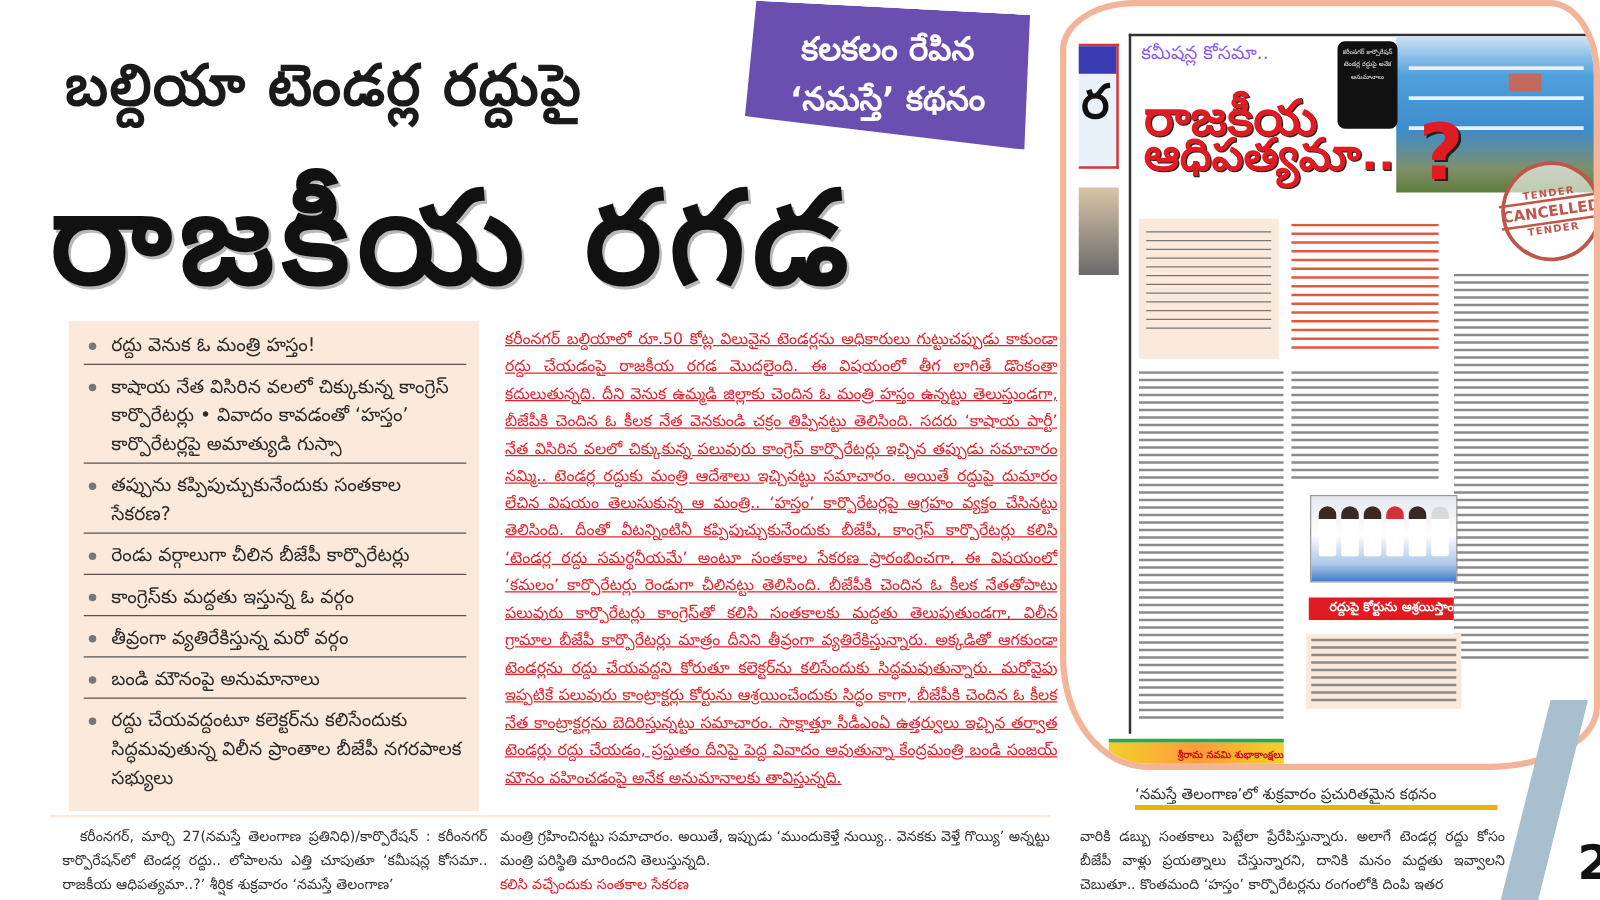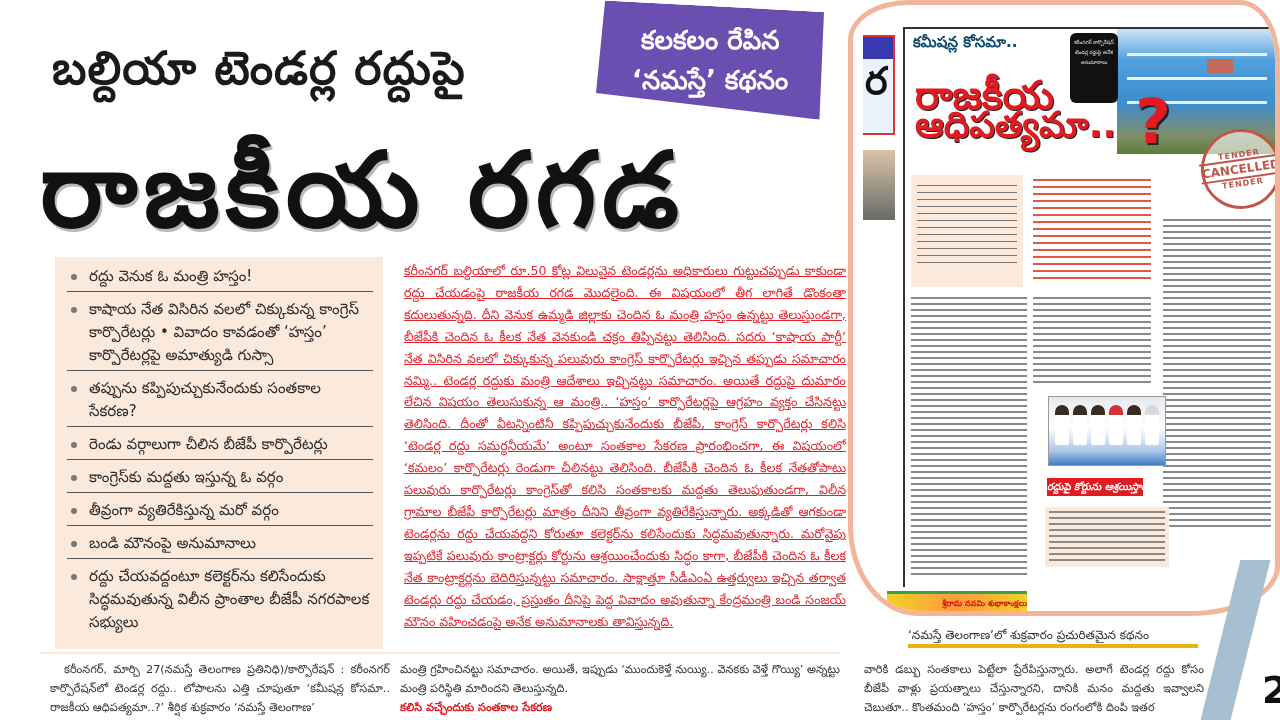--- a/index.html
+++ b/index.html
@@ -62,21 +62,21 @@
     }
     .clip-inner { position: absolute; left: 50px; top: 22px; width: 370px; height: 560px; border-left: 2px solid #333; border-top: 2px solid #333; }
     .prev-page {
       position: absolute; left: 10px; top: 30px; width: 32px; height: 100px; background: #e9f1fb;
       border: 2px solid #d33; border-left: none;
     }
     .prev-page .blue { height: 22px; background: #3a3ab0; }
     .prev-page .letter { font-size: 38px; font-weight: bold; color: #111; padding-left: 2px; }
     .prev-photo { position: absolute; left: 10px; top: 145px; width: 32px; height: 70px; background: linear-gradient(#d8c4a8, #6a6a6a); }
 
-    .clip-kicker { position: absolute; left: 8px; top: 4px; font-size: 15px; font-weight: bold; color: #0c4a6e; white-space: nowrap; }
+    .clip-kicker { position: absolute; left: 8px; top: 4px; font-size: 15px; font-weight: normal; color: #8b5cf6; white-space: nowrap; }
     .clip-blackbox {
       position: absolute; left: 165px; top: 4px; width: 48px; height: 70px; background: #111; border-radius: 6px;
       color: #eee; font-size: 5px; line-height: 10px; padding: 4px; text-align: center;
     }
     .clip-head1, .clip-head2 {
       position: absolute; font-weight: 900; color: #e11b22; white-space: nowrap;
       text-shadow: 1px 1px 0 #222;
     }
     .clip-head1 { left: 10px; top: 44px; font-size: 40px; line-height: 44px; }
     .clip-head2 { left: 10px; top: 74px; font-size: 36px; line-height: 44px; }
@@ -102,41 +102,41 @@
     .faux-col .l { height: 2px; background: #8a8a8a; margin-bottom: 4px; }
     .faux-col.red .l { background: #e05a40; height: 2px; margin-bottom: 5px; }
 
     .clip-group-photo {
       position: absolute; left: 143px; top: 367px; width: 118px; height: 70px;
       background: linear-gradient(180deg,#e5e9ee 0%, #ffffff 45%, #aac6e6 80%, #3f7ec7 100%);
       border: 1px solid #999;
     }
     .clip-group-photo .person { position: absolute; top: 8px; width: 14px; height: 40px; border-radius: 7px 7px 2px 2px; background: linear-gradient(#3b2a22 0 25%, #ffffff 25% 100%); }
     .clip-subhead {
-      position: absolute; left: 142px; top: 449px; width: 96px; height: 18px; background: #e11b22; color: #fff;
-      font-size: 10px; line-height: 18px; text-align: center; font-weight: bold; white-space: nowrap; overflow: hidden; font-style: italic;
+      position: absolute; left: 142px; top: 449px; width: 116px; height: 18px; background: #e11b22; color: #fff;
+      font-size: 10px; line-height: 18px; text-align: right; font-weight: bold; white-space: nowrap; overflow: hidden;
     }
     .clip-ad {
       position: absolute; left: 34px; top: 586px; width: 140px; height: 26px;
       background: linear-gradient(90deg, #f2d12a, #ff9a3a, #f2d12a); border-top: 3px solid #3aa04a;
       color: #c11; font-size: 8px; text-align: right; line-height: 20px; font-weight: bold;
     }
 
     .clip-caption {
       position: absolute; left: 908px; top: 624px; width: 290px; height: 24px;
       font-size: 12px; line-height: 22px; color: #333; border-bottom: 4px solid #eab308; white-space: nowrap;
     }
 
     .body-col {
       position: absolute; top: 660px; height: 60px; overflow: hidden;
       font-size: 11.3px; line-height: 19px; color: #333; text-align: justify;
     }
     .body-col.c1 { left: 50px; width: 340px; text-indent: 14px; }
     .body-col.c2 { left: 400px; width: 440px; }
-    .body-col.c2 .sub { color: #e11b22; font-weight: bold; display: block; }
+    .body-col.c2 .sub { color: #e11b22; font-weight: normal; display: block; }
     .body-col.c3 { left: 852px; width: 340px; margin-left: 12px; }
 
     .rule-h { position: absolute; left: 40px; top: 652px; width: 800px; height: 2px; background: #fbe9dc; }
     .slash { position: absolute; left: 1218px; top: 560px; width: 30px; height: 180px; background: #a8bfd0; transform: skewX(-14deg); }
     .edge-glyph { position: absolute; left: 1262px; top: 660px; width: 18px; height: 60px; font-size: 38px; font-weight: 900; color: #111; overflow: hidden; line-height: 60px; }
   </style>
 </head>
 <body>
 
 <div class="kicker">బల్దియా టెండర్ల రద్దుపై</div>

